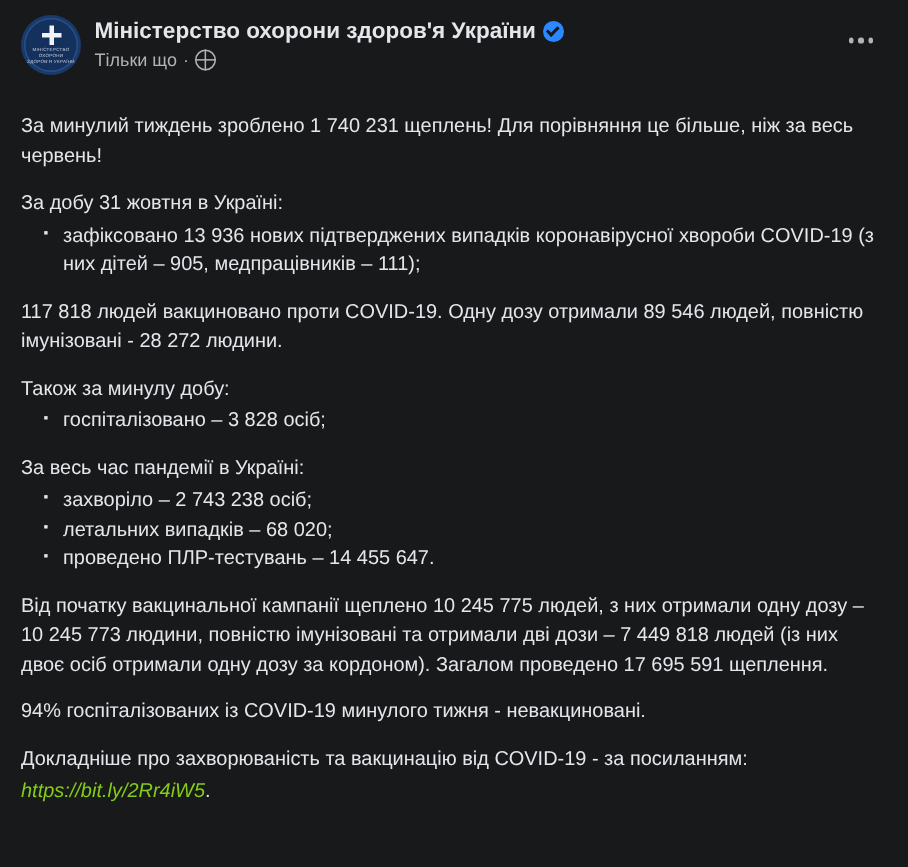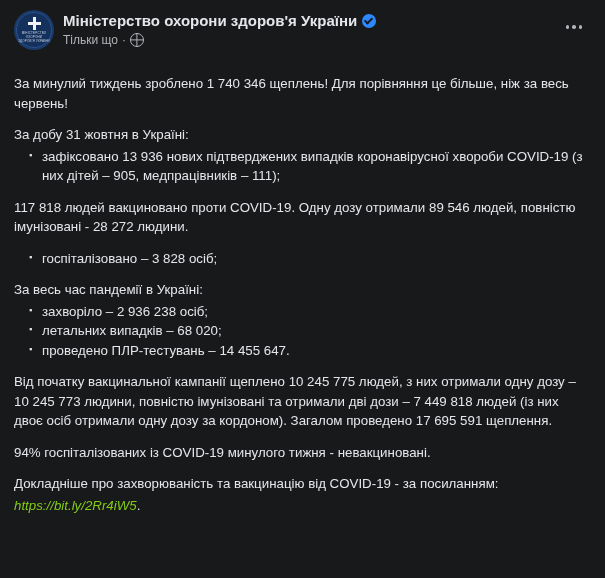--- a/index.html
+++ b/index.html
@@ -231,36 +231,37 @@
     </div>
     <div class="more-btn">
       <span></span>
       <span></span>
       <span></span>
     </div>
   </div>
 
   <div class="post-body">
 
-    <p>За минулий тиждень зроблено 1 740 346 щеплень! Для порівняння це більше, ніж за весь червень!</p>
+    <p>За минулий тиждень зроблено 1 740 231 щеплень! Для порівняння це більше, ніж за весь червень!</p>
 
     <p class="tight">За добу 31 жовтня в Україні:</p>
     <ul class="dash">
       <li>зафіксовано 13 936 нових підтверджених випадків коронавірусної хвороби COVID-19 (з них дітей – 905, медпрацівників – 111);</li>
     </ul>
 
     <p>117 818 людей вакциновано проти COVID-19. Одну дозу отримали 89 546 людей, повністю імунізовані - 28 272 людини.</p>
 
+    <p class="tight">Також за минулу добу:</p>
     <ul class="dash">
       <li>госпіталізовано – 3 828 осіб;</li>
     </ul>
 
     <p class="tight">За весь час пандемії в Україні:</p>
     <ul class="dash">
-      <li>захворіло – 2 936 238 осіб;</li>
+      <li>захворіло – 2 743 238 осіб;</li>
       <li>летальних випадків – 68 020;</li>
       <li>проведено ПЛР-тестувань – 14 455 647.</li>
     </ul>
 
     <p>Від початку вакцинальної кампанії щеплено 10 245 775 людей, з них отримали одну дозу – 10 245 773  людини, повністю імунізовані та отримали дві дози – 7 449 818  людей (із них двоє осіб отримали одну дозу за кордоном). Загалом проведено 17 695 591 щеплення.</p>
 
     <p>94% госпіталізованих із COVID-19 минулого тижня - невакциновані.</p>
 
     <p class="tight">Докладніше про захворюваність та вакцинацію від COVID-19 - за посиланням:</p>
     <p>

